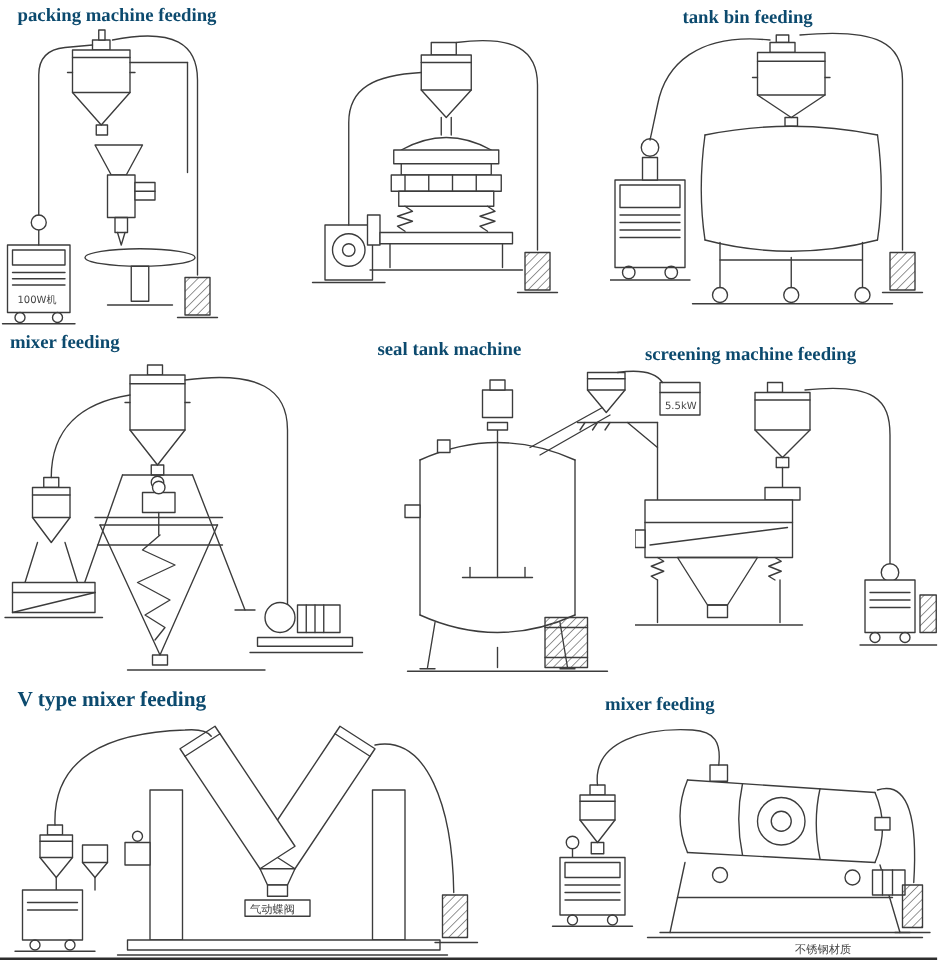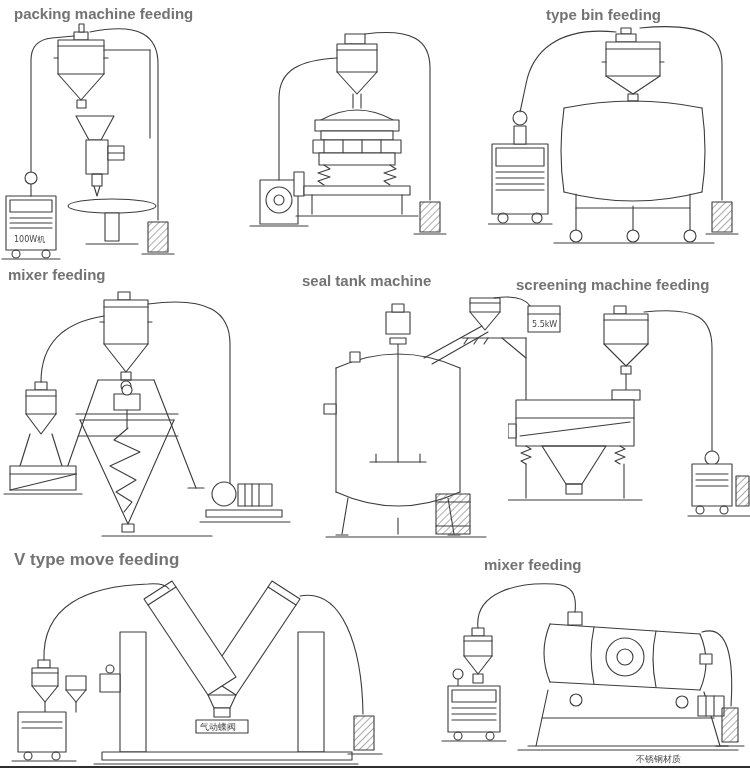--- a/index.html
+++ b/index.html
@@ -1,19 +1,19 @@
 <!DOCTYPE html>
 <html><head>
 <meta charset="utf-8">
 <style>
   * { margin:0; padding:0; box-sizing:border-box; }
   html,body { background:#ffffff; }
   body { font-family:"DejaVu Sans", sans-serif; }
   #canvas { position:relative; width:750px; height:770px; background:#fff; overflow:hidden; }
-  .lbl { position:absolute; color:#737373; font-family:Liberation Sans, sans-serif;
+  .lbl { position:absolute; color:#0c4a6e; font-family:Liberation Serif, serif;
          font-weight:bold; font-size:15px; white-space:nowrap; }
   .lbl.big { font-size:17px; }
   .draw { position:absolute; }
   .d path, .d rect, .d line, .d circle, .d ellipse, .d polygon, .d polyline {
       fill:none; stroke:#3c3c3c; stroke-width:1.1; stroke-linecap:round; stroke-linejoin:round; }
   .d .f { fill:#ffffff; }
   .d .h { fill:url(#hatch); }
   .d text { stroke:none; fill:#444; font-family:"DejaVu Sans", sans-serif; }
   #baseline { position:absolute; left:0; top:766px; width:750px; height:0;
               border-top:2px solid #2e2e2e; }
@@ -117,21 +117,21 @@
     <g>
       <path d="M35,152 L35,70 C35,42 56,32 93,30"></path>
       <path d="M121,6 C168,0 186,12 186,40 L186,172"></path>
     </g>
     <g>
       <rect x="176" y="174" width="20" height="30" class="h"></rect>
       <line x1="170" y1="206" x2="202" y2="206"></line>
     </g>
   </svg>
 
-  <span class="lbl" style="left:546px; top:6px">type bin feeding</span>
+  <span class="lbl" style="left:546px; top:6px">tank bin feeding</span>
   <svg class="d draw" style="left:488px; top:22px" width="260" height="234" viewBox="0 0 260 234">
     <g>
       <rect x="4" y="122" width="56" height="70" class="f"></rect>
       <rect x="8" y="126" width="48" height="18"></rect>
       <line x1="8" y1="150" x2="56" y2="150"></line>
       <line x1="8" y1="156" x2="56" y2="156"></line>
       <line x1="8" y1="162" x2="56" y2="162"></line>
       <line x1="8" y1="168" x2="56" y2="168"></line>
       <circle cx="15" cy="196" r="5"></circle>
       <circle cx="49" cy="196" r="5"></circle>
@@ -317,21 +317,21 @@
       <line x1="188" y1="182" x2="220" y2="182"></line>
       <circle cx="192" cy="206" r="4"></circle>
       <circle cx="216" cy="206" r="4"></circle>
       <line x1="180" y1="212" x2="242" y2="212"></line>
     </g>
     <g>
       <rect x="228" y="172" width="13" height="30" class="h"></rect>
     </g>
   </svg>
 
-  <span class="lbl big" style="left:14px; top:550px">V type move feeding</span>
+  <span class="lbl big" style="left:14px; top:550px">V type mixer feeding</span>
   <svg class="d draw" style="left:2px; top:576px" width="430" height="190" viewBox="0 0 430 190">
     <g>
       <rect x="118" y="56" width="26" height="120" class="f"></rect>
       <rect x="296" y="56" width="26" height="120" class="f"></rect>
       <rect x="98" y="98" width="20" height="18" class="f"></rect>
       <circle cx="108" cy="93" r="4" class="f"></circle>
       <rect x="100" y="176" width="250" height="8" class="f"></rect>
       <line x1="92" y1="188" x2="356" y2="188"></line>
     </g>
     <g>

